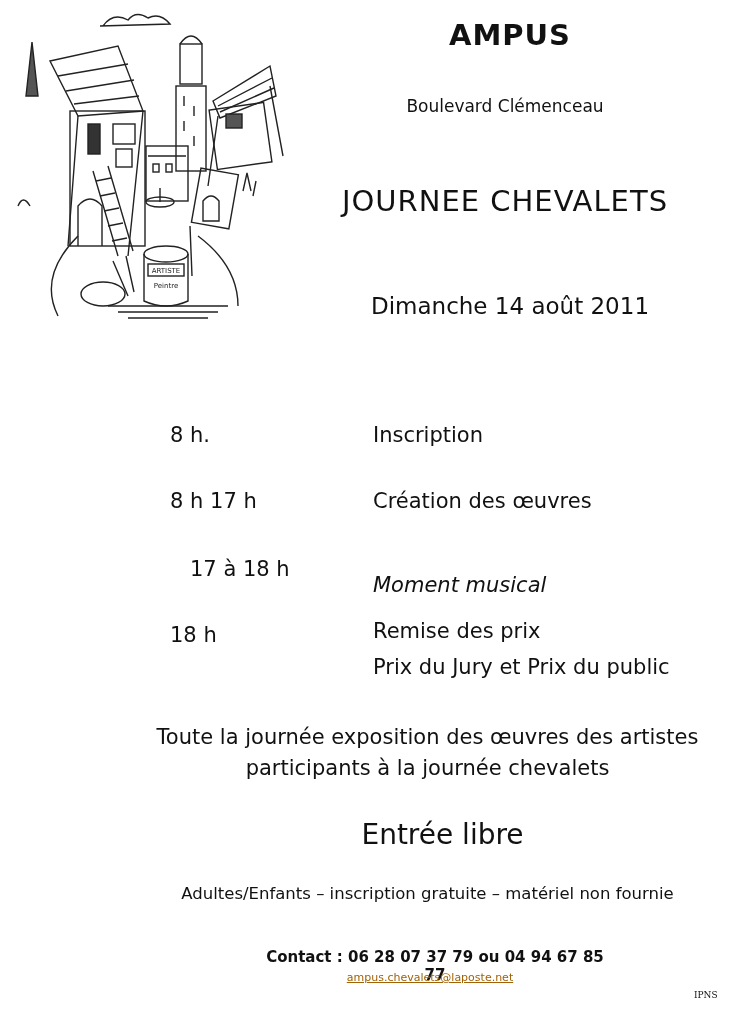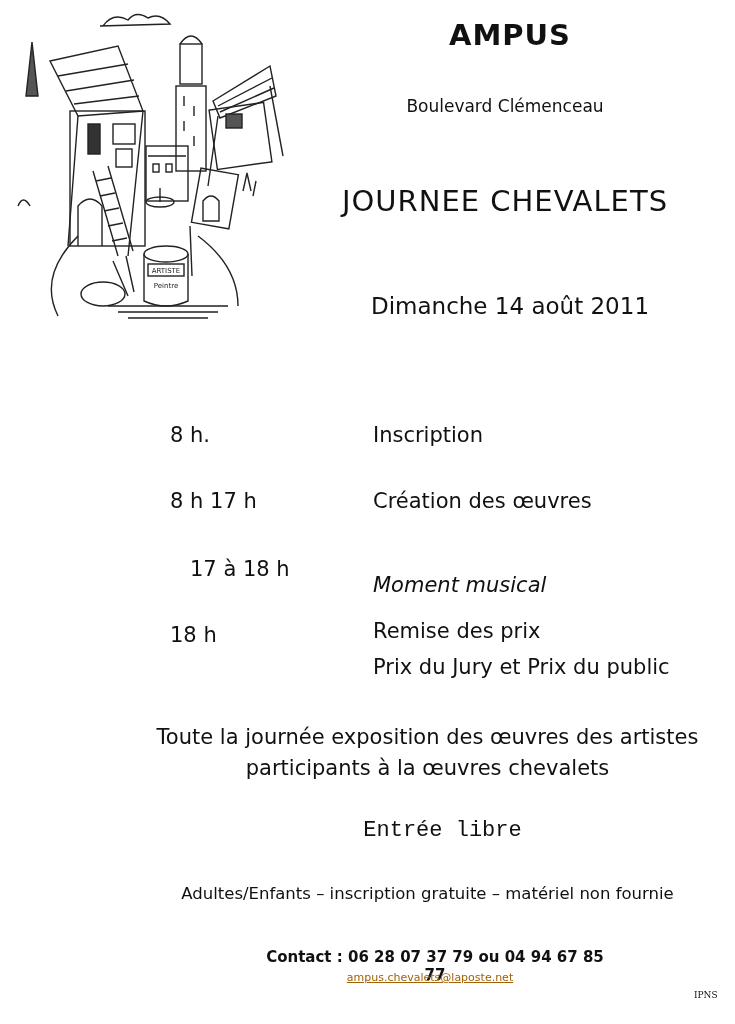--- a/index.html
+++ b/index.html
@@ -9,21 +9,21 @@
     }
     .abs { position: absolute; }
     .center { text-align: center; }
     #title { left: 370px; top: 18px; width: 280px; font-size: 29px; font-weight: bold; letter-spacing: 1px; }
     #address { left: 340px; top: 96px; width: 330px; font-size: 17px; }
     #event { left: 300px; top: 184px; width: 410px; font-size: 29px; letter-spacing: 1px; }
     #date { left: 330px; top: 293px; width: 360px; font-size: 23px; }
     .sched-time { left: 170px; font-size: 21px; }
     .sched-act { left: 373px; font-size: 21px; line-height: 32px; }
     #expo { left: 120px; top: 722px; width: 615px; font-size: 21px; line-height: 31px; }
-    #entree { left: 250px; top: 818px; width: 385px; font-size: 22px; font-family: Liberation Mono, monospace; }
+    #entree { left: 250px; top: 818px; width: 385px; font-size: 28px; }
     #adultes { left: 120px; top: 884px; width: 615px; font-size: 16.5px; }
     #contact { left: 255px; top: 948px; width: 360px; font-size: 15px; font-weight: bold; }
     #email { left: 280px; top: 971px; width: 300px; font-size: 11px; text-decoration: underline; color: #a16207; }
     #ipns { left: 694px; top: 990px; font-size: 9px; font-family: "DejaVu Serif", serif; text-align: center; }
     #illustration { left: 8px; top: 6px; width: 290px; height: 318px; }
   </style>
 </head>
 <body>
 
 <div id="illustration" class="abs">
@@ -100,21 +100,21 @@
   <div class="abs sched-time" style="top:557px;margin-left:20px;">17 à 18 h</div>
   <div class="abs sched-act" style="top:569px;font-style:italic;">Moment musical</div>
 
   <div class="abs sched-time" style="top:623px;">18 h</div>
   <div class="abs sched-act" style="top:599px;margin-top:16px;">Remise des prix</div>
   <div class="abs sched-act" style="top:651px;">Prix du Jury et Prix du public</div>
 </div>
 
 <div id="expo" class="abs center">
   <div>Toute la journée exposition des œuvres des artistes</div>
-  <div>participants à la œuvres chevalets</div>
+  <div>participants à la journée chevalets</div>
 </div>
 
 <div id="entree" class="abs center">Entrée libre</div>
 <div id="adultes" class="abs center">Adultes/Enfants – inscription gratuite – matériel non fournie</div>
 
 <div id="contact" class="abs center">Contact : 06 28 07 37 79 ou 04 94 67 85 77</div>
 <div id="email" class="abs center">ampus.chevalets@laposte.net</div>
 
 <div id="ipns" class="abs">IPNS</div>
 

